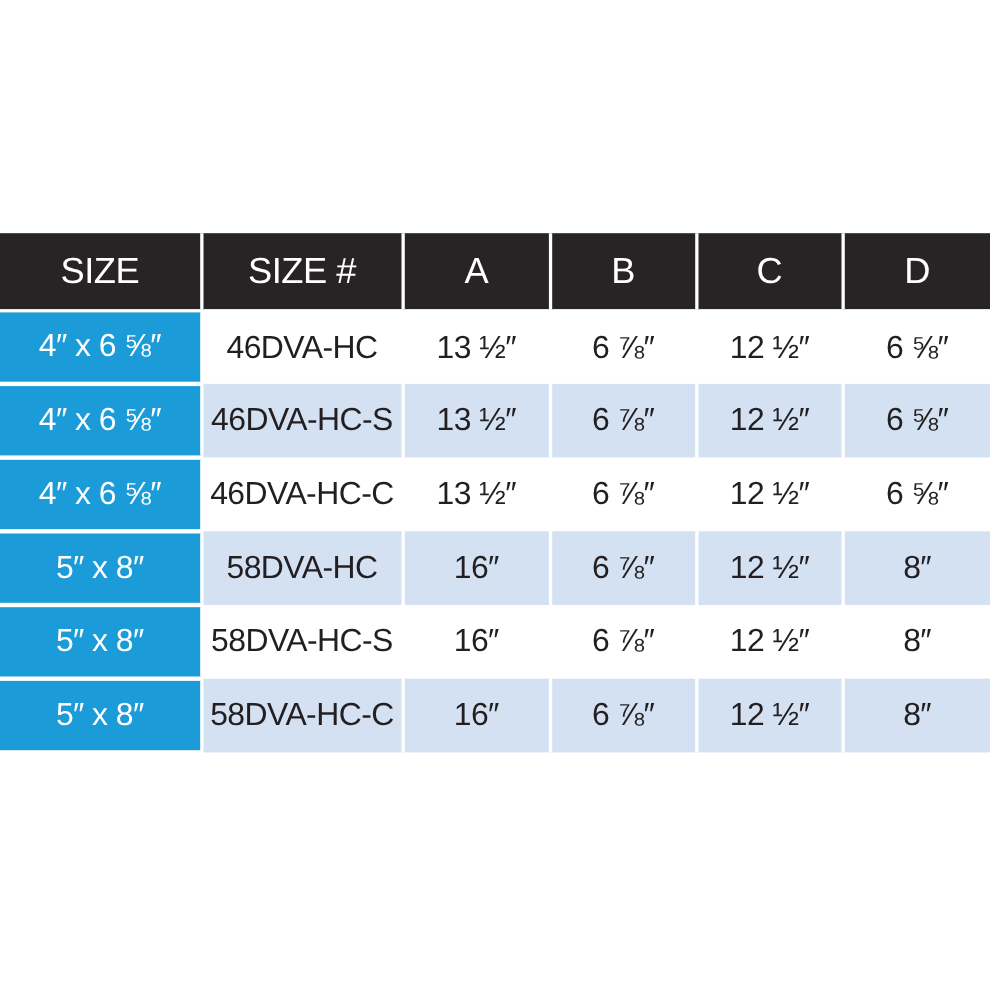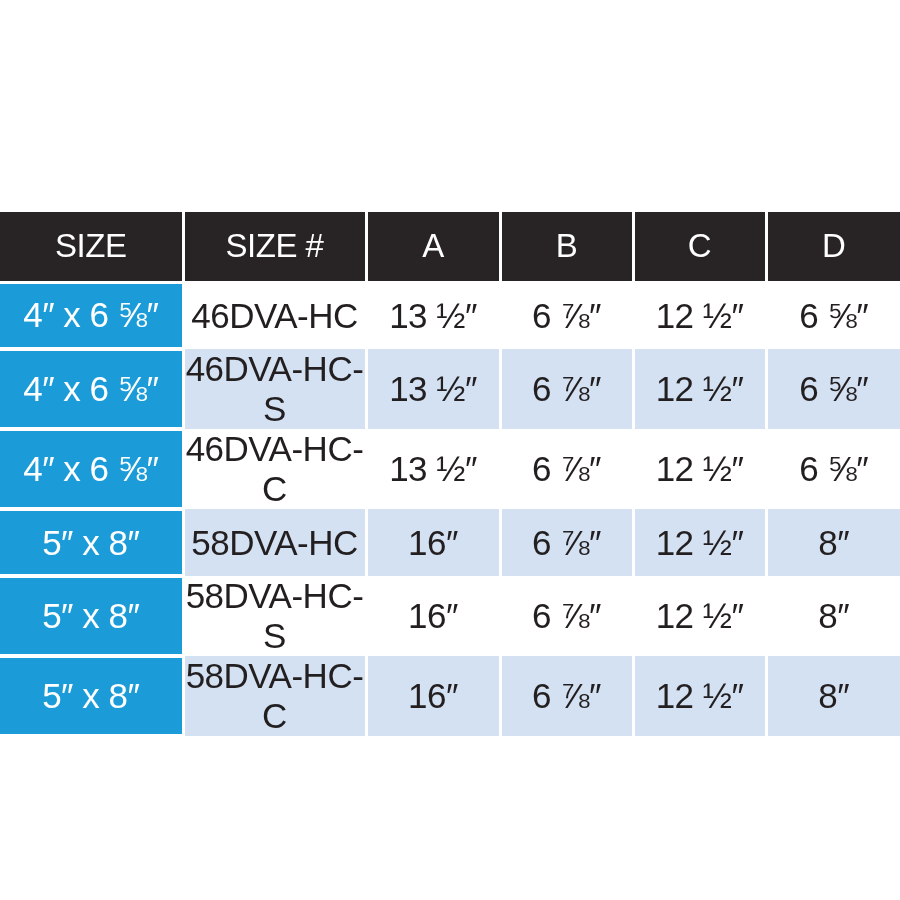--- a/index.html
+++ b/index.html
@@ -46,21 +46,21 @@
     letter-spacing: -0.5px;
     text-align: center;
     vertical-align: middle;
     border-bottom: 3px solid var(--separator);
   }
   th + th, td + td {
     border-left: 3px solid var(--separator);
   }
   td {
     height: 67px;
-    font-size: 35px;
+    font-size: 29px;
     letter-spacing: -0.5px;
     color: var(--text-dark);
     text-align: center;
     vertical-align: middle;
     background: var(--row-main);
   }
   tr.alt td { background: var(--row-alt); }
   td.size-cell {
     background: var(--accent-blue) !important;
     color: #ffffff;

